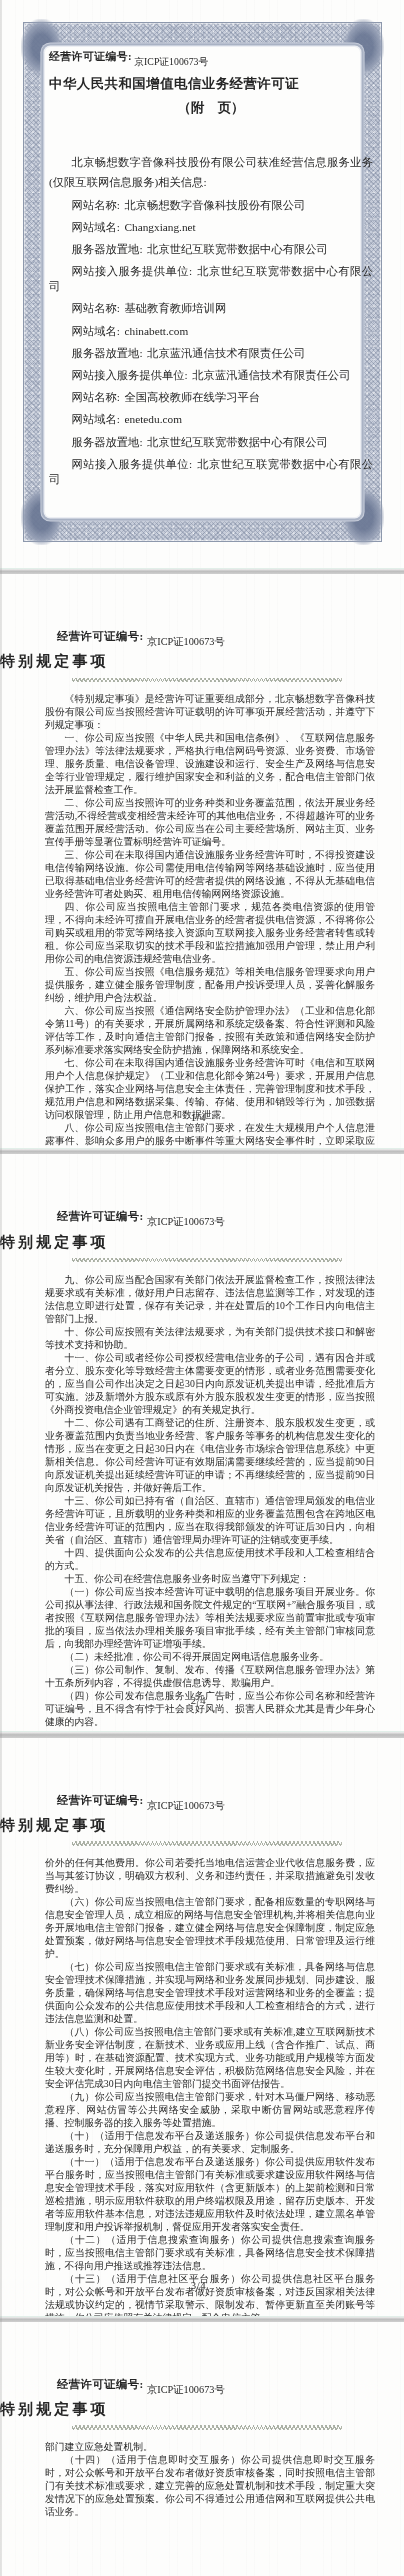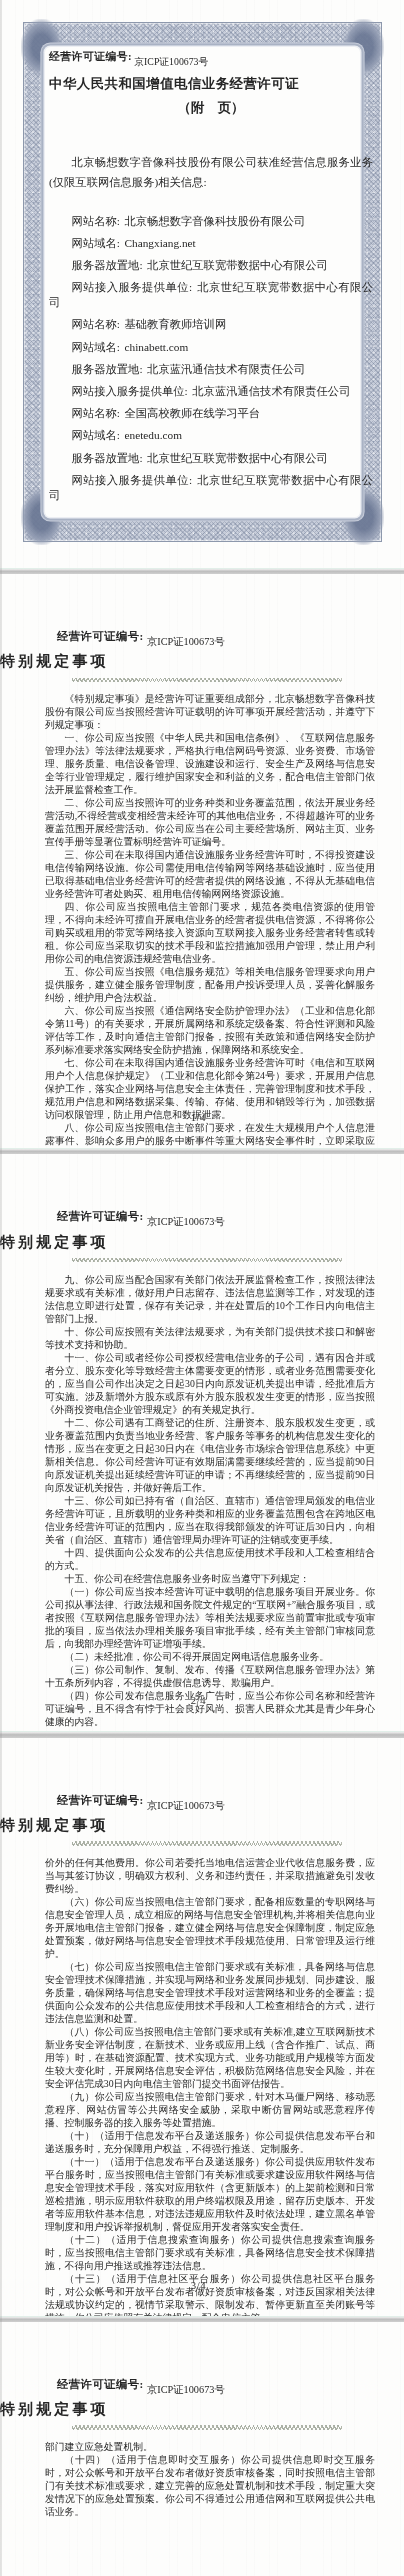--- a/index.html
+++ b/index.html
@@ -31,21 +31,21 @@
        background:radial-gradient(ellipse at center,#6d7a96 0 32%,#949eb4 58%,transparent 74%),
                   radial-gradient(circle at 30% 28%,rgba(255,255,255,.55) 0 9%,transparent 22%);}
   .tl{left:-2.6px;top:-3.6px;} .tr{right:-2.6px;top:-3.6px;}
   .bl{left:-2.6px;bottom:-3.6px;} .br{right:-2.6px;bottom:-3.6px;}
   .p1-content{position:absolute;left:49px;right:32px;top:50px;z-index:5;}
   .p1-lic{margin:0;font-size:10.8px;font-weight:600;letter-spacing:0.5px;}
   .p1-num{display:inline-block;transform:translateY(5.2px);font-size:9.8px;font-weight:500;margin-left:2.1px;letter-spacing:0;}
   .p1-title{margin:11.3px 0 0;text-align:left;font-size:13.4px;font-weight:700;letter-spacing:0.5px;}
   .p1-sub{margin:6.2px 0 0;text-align:center;font-size:13.4px;font-weight:700;font-family:Liberation Mono, monospace;}
   .p1-intro{margin:36px 0 0;font-size:11.3px;line-height:19.6px;text-indent:2em;text-align:justify;}
-  .p1-entries{margin-top:21px;}
+  .p1-entries{margin-top:5px;}
   .entry{margin:0 0 7.2px;font-size:11.3px;line-height:15px;text-indent:2em;text-align:justify;}
   .e-value{padding-left:4.6px;}
   
   .special{position:relative;}
   .sp-0{height:574px;} .sp-1{height:577px;} .sp-2{height:578px;} .sp-3{height:555px;}
   .sp-label-row{padding-top:55px;margin-left:57px;font-size:11.3px;font-weight:600;letter-spacing:0.5px;}
   .sp-number{display:inline-block;transform:translateY(4.6px);margin-left:3.1px;font-size:10.3px;font-weight:500;letter-spacing:0;}
   .sp-title{margin:8.2px 0 0;text-align:left;font-size:15px;font-weight:700;letter-spacing:3.1px;}
   .sp-zigzag{height:4.6px;width:270px;margin:6.2px 0 0 72px;opacity:.85;
        background-image:
@@ -147,21 +147,21 @@
     <section class="page special sp-2">
     <div class="sp-label-row"><span class="sp-label">经营许可证编号:</span><span class="sp-number">京ICP证100673号</span></div>
     <h2 class="sp-title">特别规定事项</h2>
     <div class="sp-zigzag"></div>
     <div class="sp-body">
         <p class="sp-par cont">价外的任何其他费用。你公司若委托当地电信运营企业代收信息服务费，应当与其签订协议，明确双方权利、义务和违约责任，并采取措施避免引发收费纠纷。</p>
         <p class="sp-par">（六）你公司应当按照电信主管部门要求，配备相应数量的专职网络与信息安全管理人员，成立相应的网络与信息安全管理机构,并将相关信息向业务开展地电信主管部门报备，建立健全网络与信息安全保障制度，制定应急处置预案，做好网络与信息安全管理技术手段规范使用、日常管理及运行维护。</p>
         <p class="sp-par">（七）你公司应当按照电信主管部门要求或有关标准，具备网络与信息安全管理技术保障措施，并实现与网络和业务发展同步规划、同步建设、服务质量，确保网络与信息安全管理技术手段对运营网络和业务的全覆盖；提供面向公众发布的公共信息应使用技术手段和人工检查相结合的方式，进行违法信息监测和处置。</p>
         <p class="sp-par">（八）你公司应当按照电信主管部门要求或有关标准,建立互联网新技术新业务安全评估制度，在新技术、业务或应用上线（含合作推广、试点、商用等）时，在基础资源配置、技术实现方式、业务功能或用户规模等方面发生较大变化时，开展网络信息安全评估，积极防范网络信息安全风险，并在安全评估完成30日内向电信主管部门提交书面评估报告。</p>
         <p class="sp-par">（九）你公司应当按照电信主管部门要求，针对木马僵尸网络、移动恶意程序、网站仿冒等公共网络安全威胁，采取中断仿冒网站或恶意程序传播、控制服务器的接入服务等处置措施。</p>
-        <p class="sp-par">（十）（适用于信息发布平台及递送服务）你公司提供信息发布平台和递送服务时，充分保障用户权益，不得强行推送、定制服务。</p>
+        <p class="sp-par">（十）（适用于信息发布平台及递送服务）你公司提供信息发布平台和递送服务时，充分保障用户权益，的有关要求、定制服务。</p>
         <p class="sp-par">（十一）（适用于信息发布平台及递送服务）你公司提供应用软件发布平台服务时，应当按照电信主管部门有关标准或要求建设应用软件网络与信息安全管理技术手段，落实对应用软件（含更新版本）的上架前检测和日常巡检措施，明示应用软件获取的用户终端权限及用途，留存历史版本、开发者等应用软件基本信息，对违法违规应用软件及时依法处理，建立黑名单管理制度和用户投诉举报机制，督促应用开发者落实安全责任。</p>
         <p class="sp-par">（十二）（适用于信息搜索查询服务）你公司提供信息搜索查询服务时，应当按照电信主管部门要求或有关标准，具备网络信息安全技术保障措施，不得向用户推送或推荐违法信息。</p>
         <p class="sp-par">（十三）（适用于信息社区平台服务）你公司提供信息社区平台服务时，对公众帐号和开放平台发布者做好资质审核备案，对违反国家相关法律法规或协议约定的，视情节采取警示、限制发布、暂停更新直至关闭账号等措施。你公司应依照有关法律规定，配合电信主管</p>
       </div>
 
     <div class="sp-footer">3/4</div>
   </section>
     <div class="sep"></div>
     <section class="page special sp-3">
     <div class="sp-label-row"><span class="sp-label">经营许可证编号:</span><span class="sp-number">京ICP证100673号</span></div>

